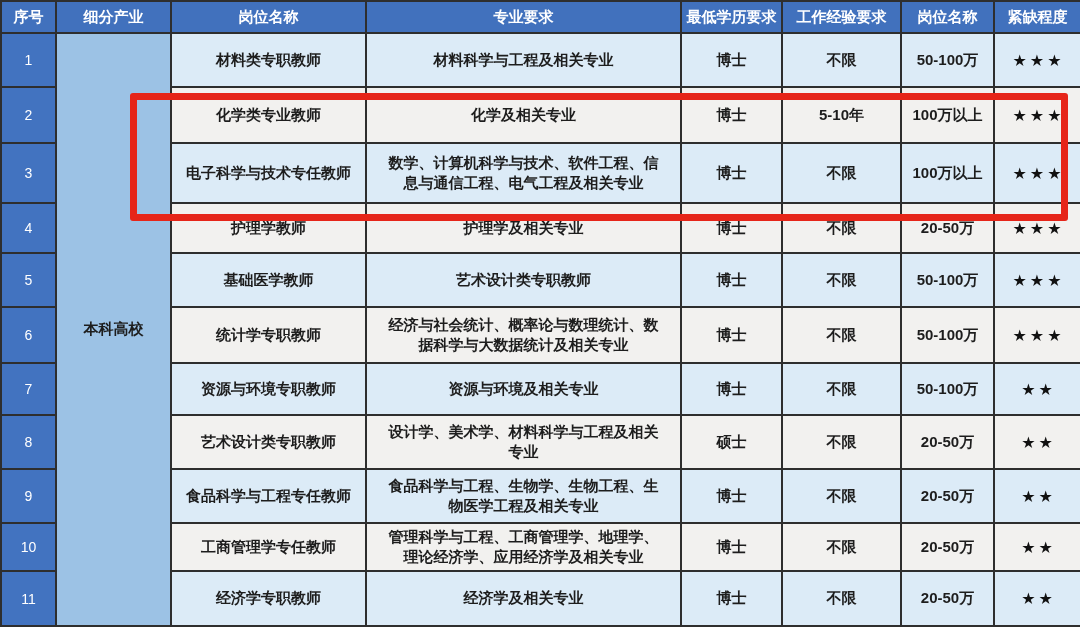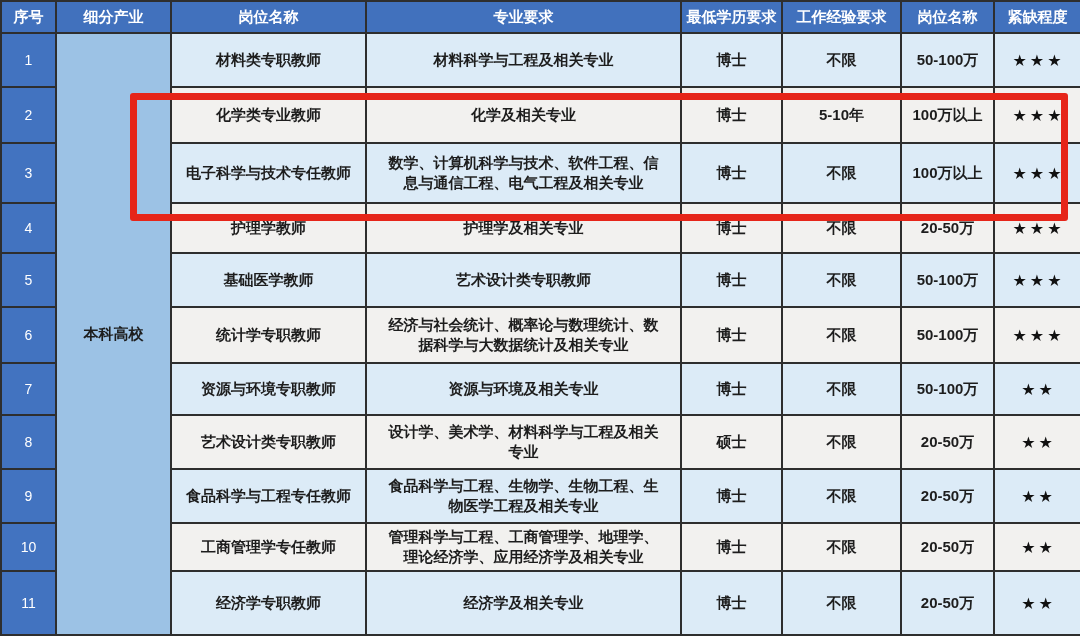--- a/index.html
+++ b/index.html
@@ -72,21 +72,21 @@
   tbody tr:nth-child(1){height:54px;}
   tbody tr:nth-child(2){height:56px;}
   tbody tr:nth-child(3){height:60px;}
   tbody tr:nth-child(4){height:50px;}
   tbody tr:nth-child(5){height:54px;}
   tbody tr:nth-child(6){height:56px;}
   tbody tr:nth-child(7){height:52px;}
   tbody tr:nth-child(8){height:54px;}
   tbody tr:nth-child(9){height:54px;}
   tbody tr:nth-child(10){height:48px;}
-  tbody tr:nth-child(11){height:64px;}
+  tbody tr:nth-child(11){height:55px;}
   .highlight{
     position:absolute;
     box-sizing:border-box;
     left:130px;top:93px;
     width:938px;height:128px;
     border:7px solid var(--highlight);
     border-radius:3px;
     z-index:5;
     pointer-events:none;
   }

